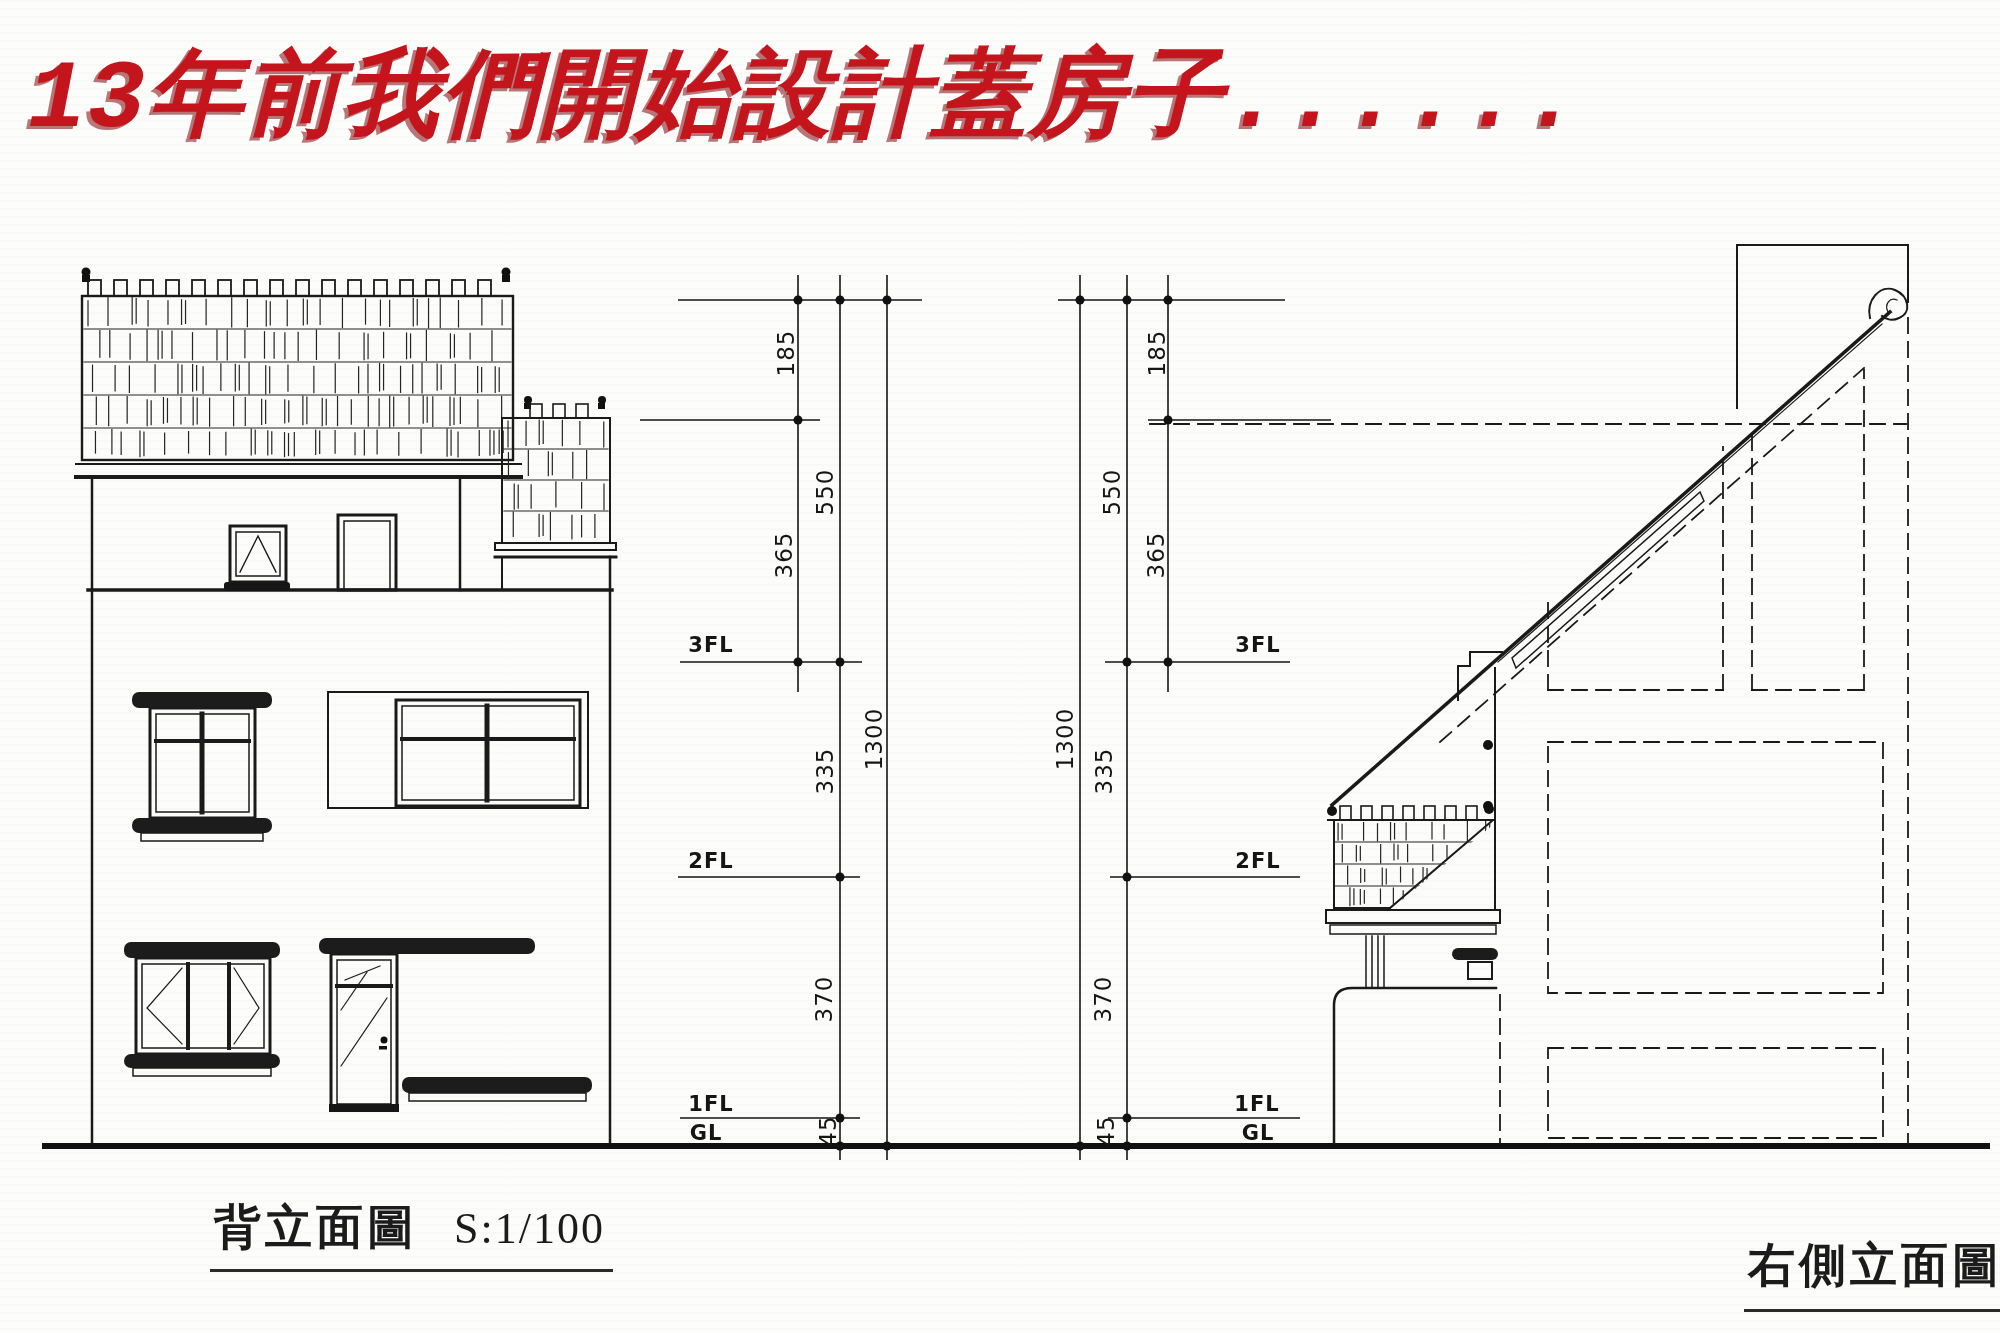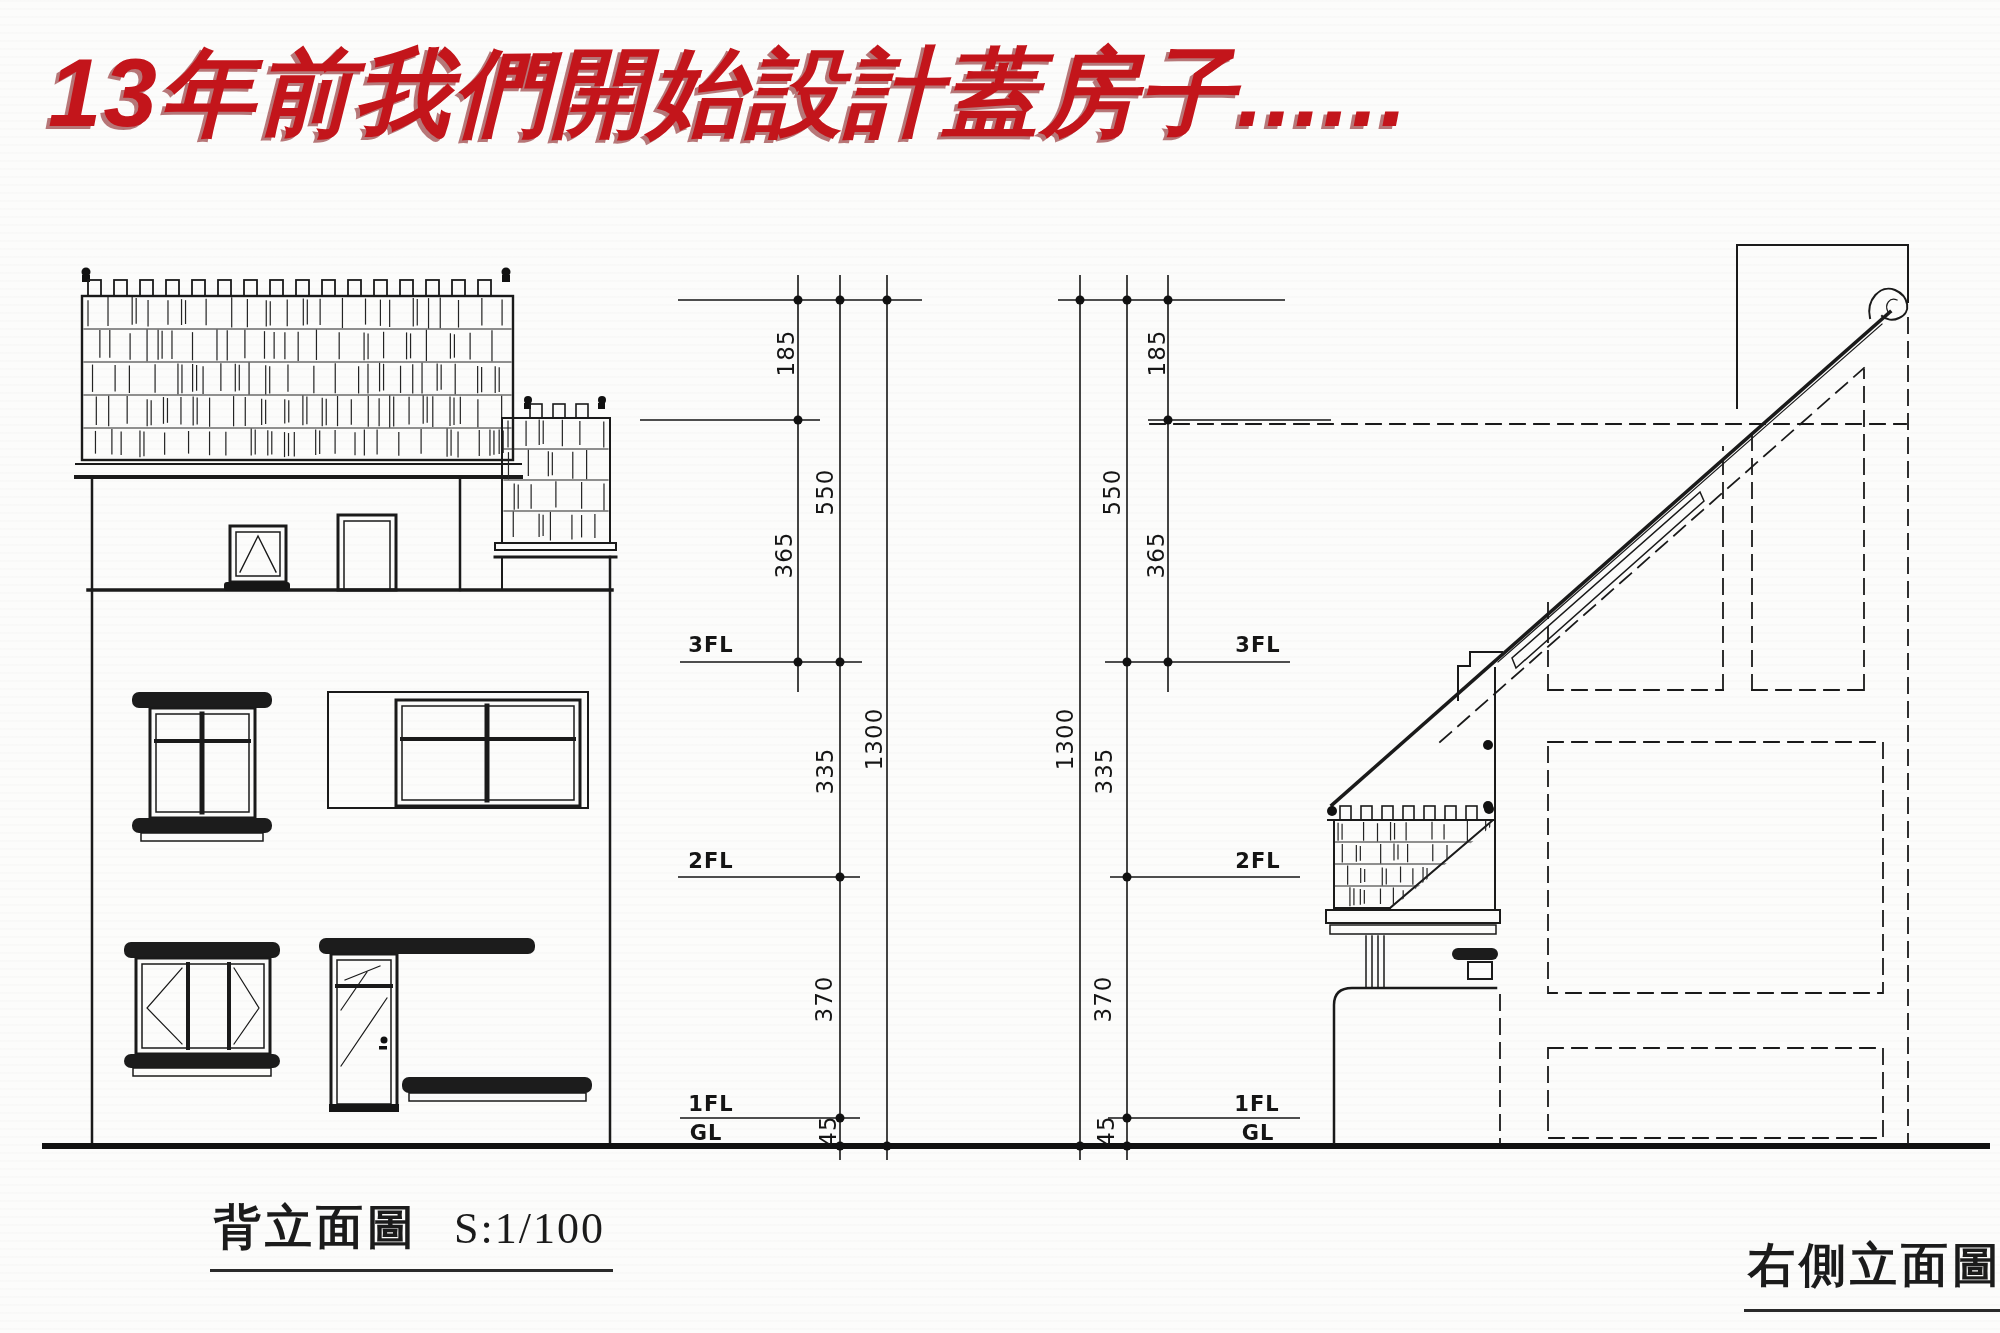--- a/index.html
+++ b/index.html
@@ -3,22 +3,22 @@
 <meta charset="utf-8">
 <style>
   html,body{margin:0;padding:0;}
   body{width:2000px;height:1333px;font-family:"DejaVu Sans",sans-serif;}
   .stage{
     position:relative;width:2000px;height:1333px;overflow:hidden;
     background:#fcfcfb;
     background-image:repeating-linear-gradient(180deg, rgba(90,90,90,0.02) 0 2px, transparent 2px 8px);
   }
   .title{
-    position:absolute;left:48px;top:30px;width:1940px;
-    font-family:Liberation Sans, sans-serif;
+    position:absolute;left:28px;top:30px;width:1940px;
+    font-family:Liberation Mono, monospace;
     font-size:96px;font-weight:900;font-style:italic;
     letter-spacing:2px;white-space:nowrap;
     text-shadow:-4px 3px 0 rgba(126,10,12,0.55);
   }
   svg.art{position:absolute;left:0;top:0;}
   .dim{
     position:absolute;transform:translate(-50%,-50%) rotate(-90deg);
     font:23px "DejaVu Sans",sans-serif;color:#151515;letter-spacing:1px;white-space:nowrap;
   }
   .fl{

